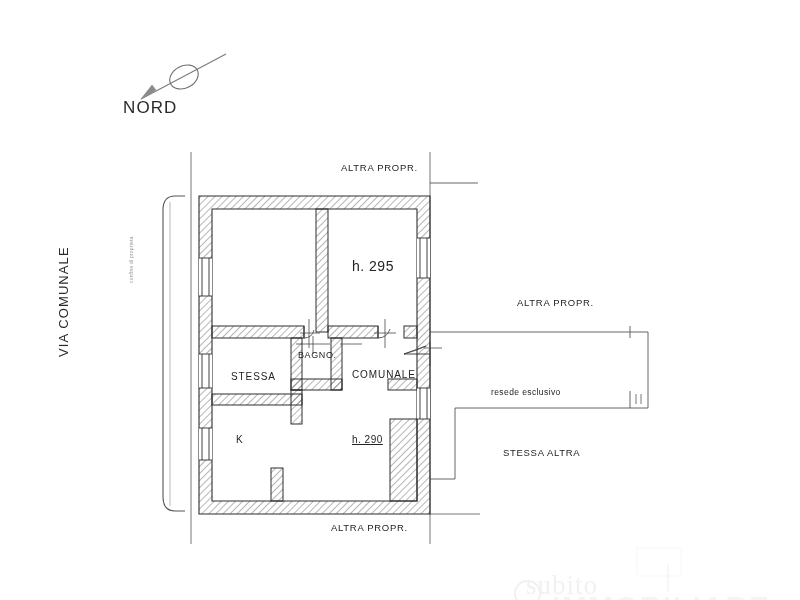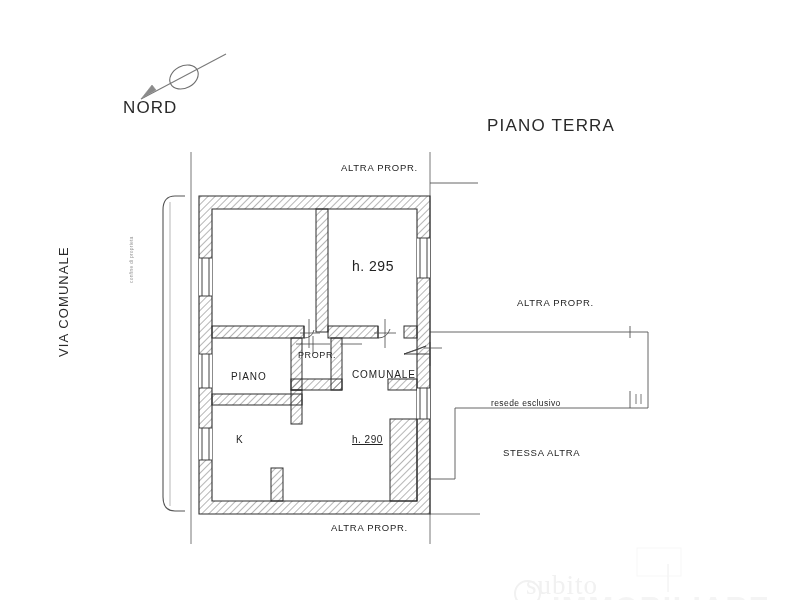--- a/index.html
+++ b/index.html
@@ -61,21 +61,21 @@
     letter-spacing: 0.7px;
   }
   #label-altra-propr-bottom {
     left: 331px;
     top: 486px;
     font-size: 9.5px;
     letter-spacing: 0.7px;
   }
   #label-resede {
     left: 491px;
-    top: 362px;
+    top: 351px;
     font-size: 8.5px;
     letter-spacing: 0.4px;
     text-align: center;
   }
   #label-stessa-ditta {
     left: 503px;
     top: 411px;
     font-size: 9.5px;
     letter-spacing: 0.7px;
   }
@@ -309,35 +309,34 @@
     </g>
 
     <g opacity="0.55">
       <rect x="637" y="512" width="44" height="28" fill="none" stroke="#f0f0f0" stroke-width="1"></rect>
       <line x1="668" y1="528" x2="668" y2="556" stroke="#ededed" stroke-width="1.6"></line>
     </g>
   </svg>
 
   <div class="lbl" id="label-nord">NORD</div>
 
-  <div class="lbl" id="title-piano-terra">PIANO TERRA</div>
 
   <div class="lbl" id="label-altra-propr-top">ALTRA PROPR.</div>
 
   <div class="lbl" id="label-altra-propr-right">ALTRA PROPR.</div>
 
   <div class="lbl" id="label-altra-propr-bottom">ALTRA PROPR.</div>
 
   <div class="lbl" id="label-resede">resede esclusivo</div>
 
   <div class="lbl" id="label-stessa-ditta">STESSA ALTRA</div>
 
-  <div class="lbl" id="label-bagno">PIANO</div>
-
-  <div class="lbl" id="label-disimp">PROPR.</div>
+  <div class="lbl" id="label-bagno">STESSA</div>
+
+  <div class="lbl" id="label-disimp">BAGNO.</div>
 
   <div class="lbl" id="label-ingresso">COMUNALE</div>
 
   <div class="lbl" id="label-h295">h. 295</div>
 
   <div class="lbl" id="label-h290">h. 290</div>
 
   <div class="lbl" id="label-k">K</div>
 
   <div class="lbl" id="label-via-comunale">VIA COMUNALE</div>

